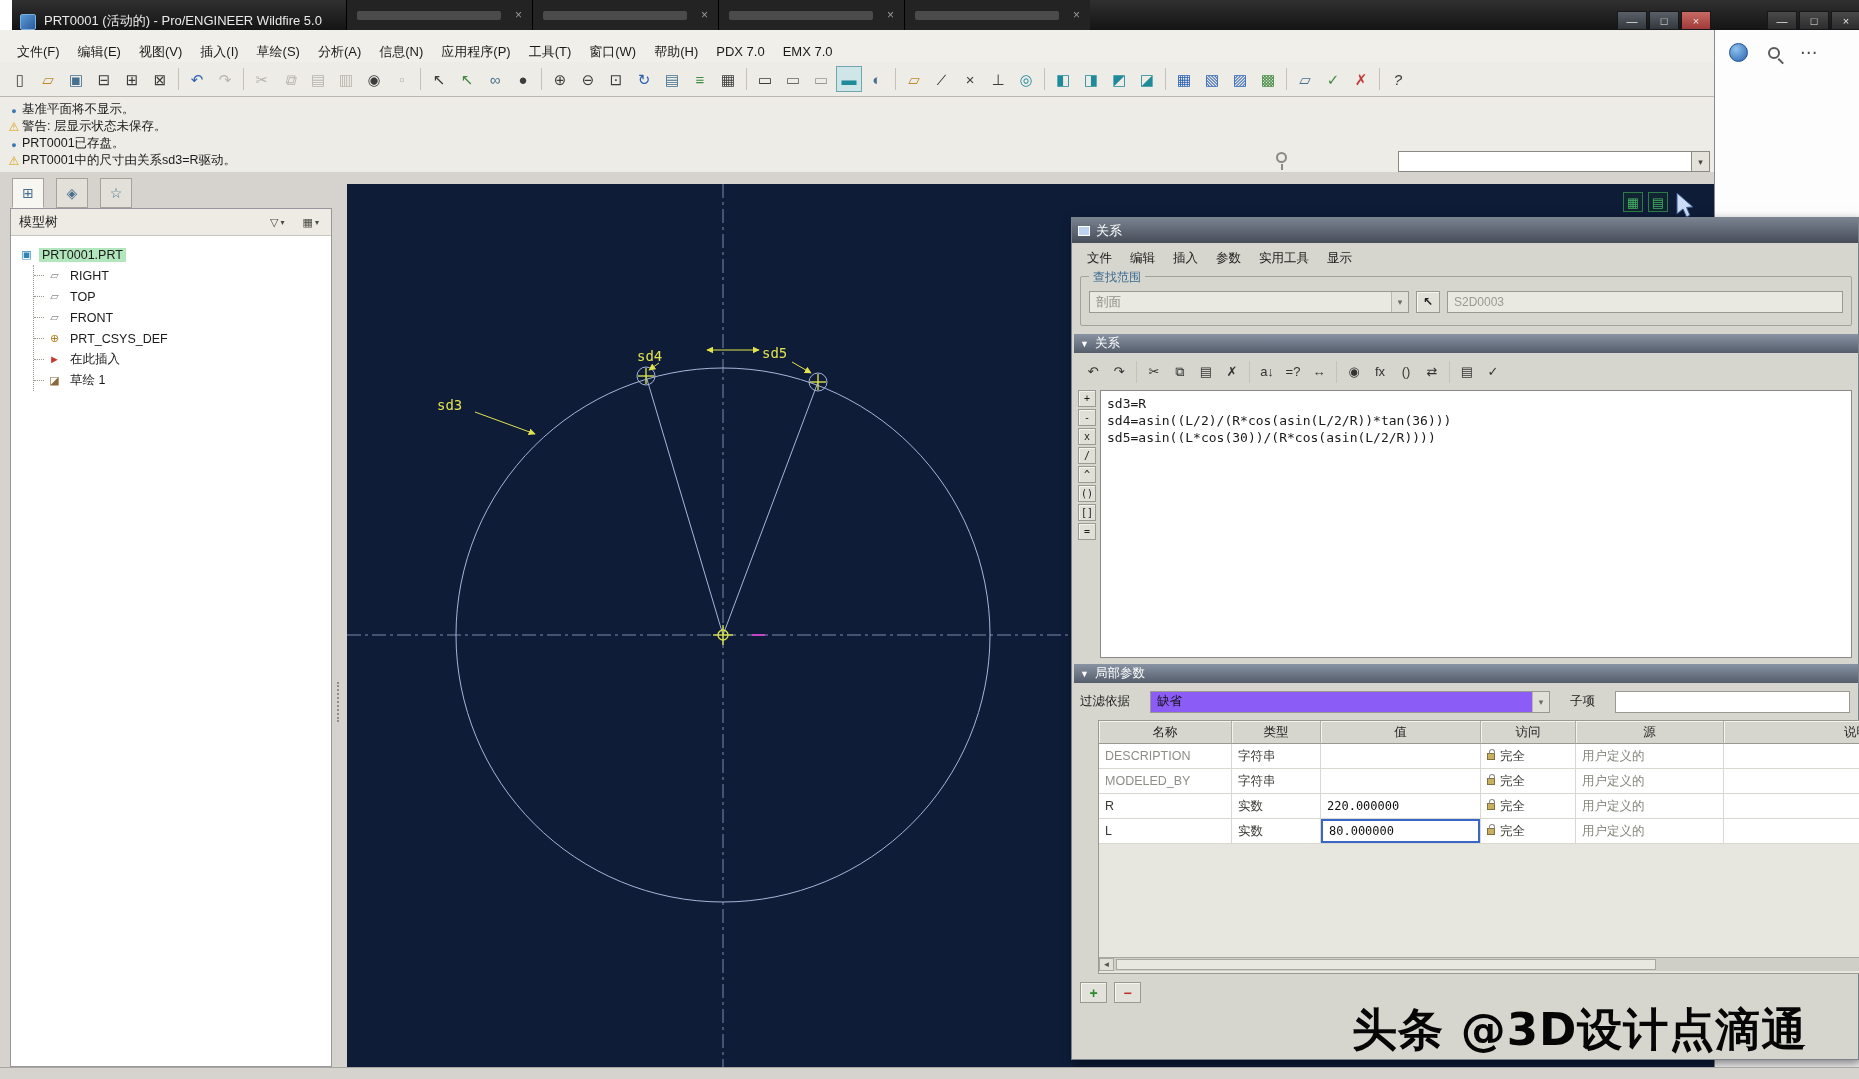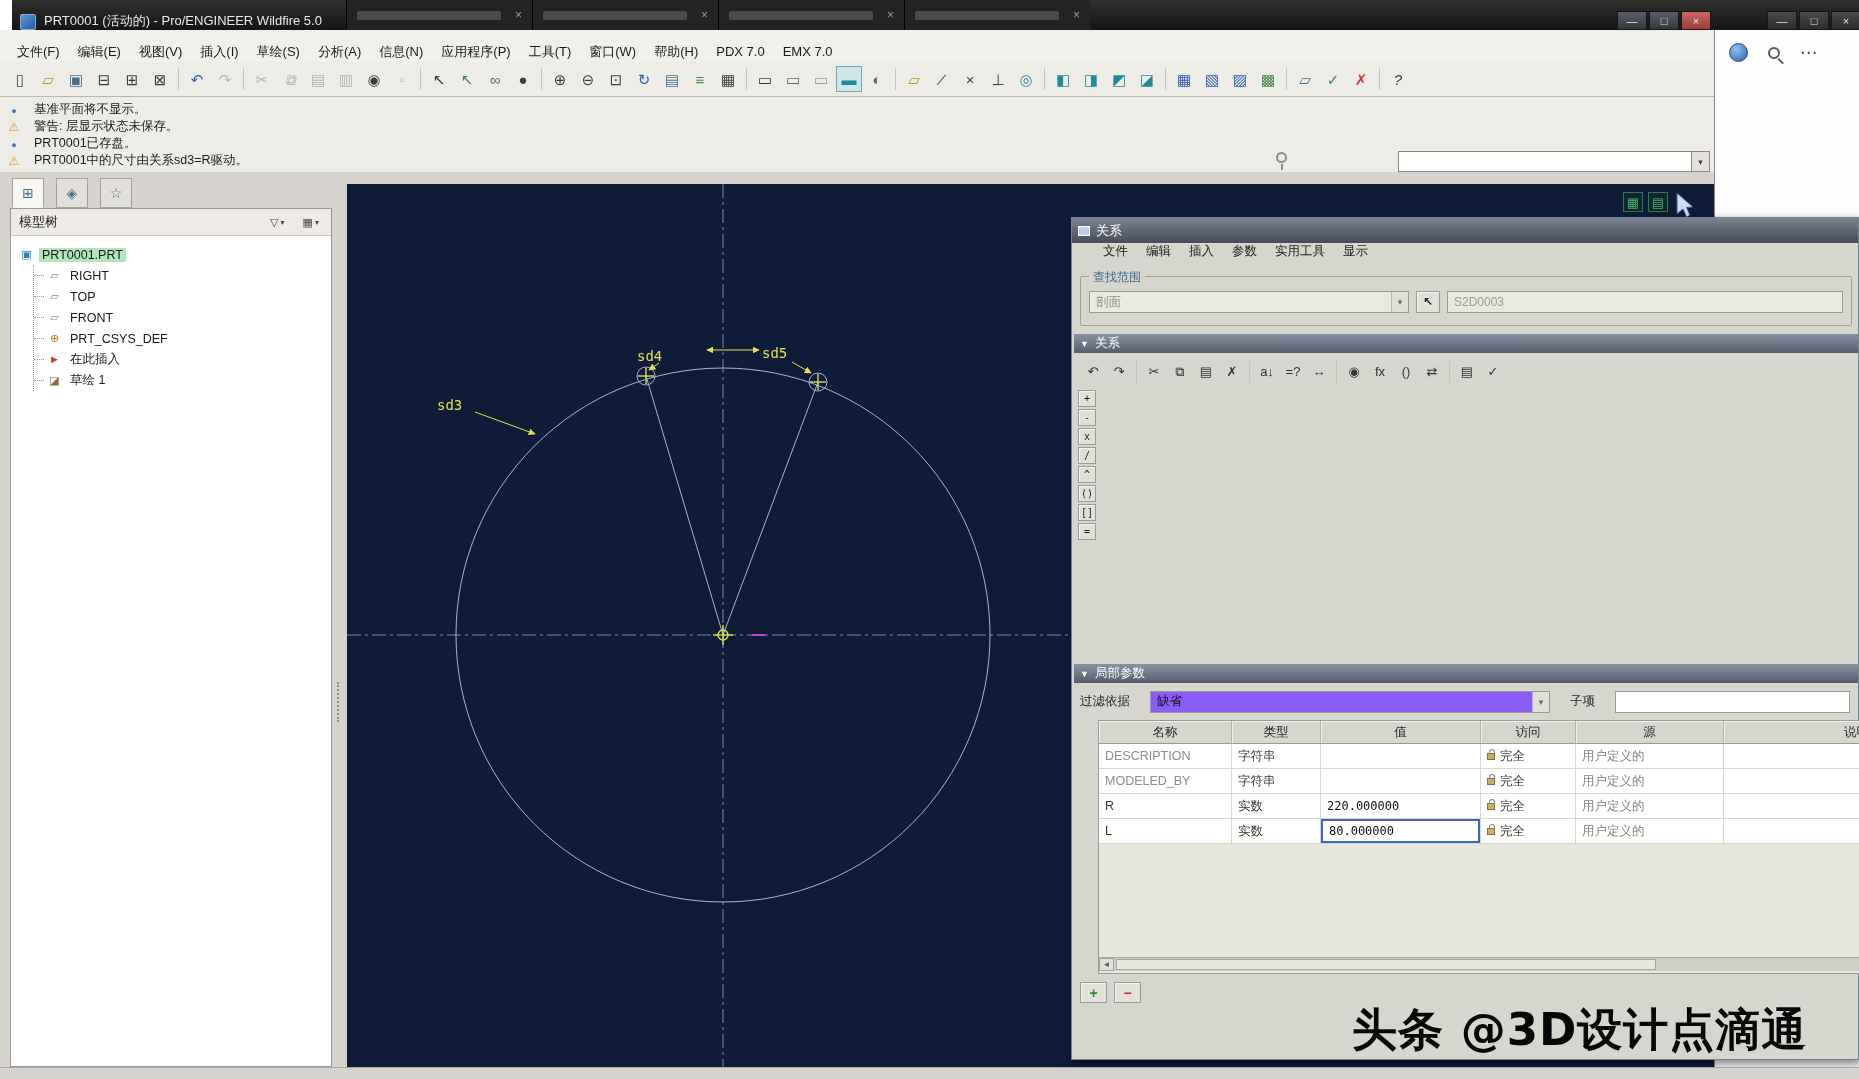--- a/index.html
+++ b/index.html
@@ -29,21 +29,21 @@
   .tbtn{width:26px;height:26px;margin:0 1px;display:flex;align-items:center;justify-content:center;font-size:15px;border:1px solid transparent;color:#3c3c3c}
   .tbtn .g{line-height:1}
   .dark{color:#3c3c3c}.mid{color:#6a6a64}.light{color:#9a9a94}.dis{color:#b6b4ac}
   .blue{color:#2a5fb4}.steel{color:#46708e}.green{color:#3f8a3f}.red{color:#c23a3a}
   .teal{color:#1f8a9a}.amber{color:#c08a2a}
   .tbtn.active{background:#cfe6e8;border:1px solid #6fa7b0}
   .tbtn.sep,.etbtn.sep{width:0;height:22px;border:none;border-left:1px solid #c4c2ba;margin:0 4px;pointer-events:none}
 
   
   #messages{position:absolute;left:0;top:97px;width:1714px;height:75px;background:#eeece6;padding:4px 0 0 7px;font-size:12.5px}
-  .msg-line{height:17px;display:flex;align-items:center;gap:13px;white-space:nowrap}
+  .msg-line{height:17px;display:flex;align-items:center;gap:1px;white-space:nowrap}
   .mi{width:14px;text-align:center}
   .mi.dot::before{content:"●";color:#3a7ab0;font-size:9px}
   .mi.warn::before{content:"⚠";color:#d89a00;font-size:12px}
   #msg-lamp{position:absolute;left:1276px;top:152px;width:11px;height:11px;border:2px solid #8a8a84;border-radius:50%}
   #msg-lamp::after{content:"";position:absolute;left:3px;top:10px;width:2px;height:6px;background:#8a8a84}
   #msg-combo{position:absolute;left:1398px;top:151px;width:312px;height:21px;background:#fff;border:1px solid #8a8a84;display:flex}
   #msg-combo input{flex:1;border:none;outline:none;font-size:12px;padding:0 5px;background:transparent}
   #msg-combo .arr{width:18px;background:#e4e2da;border-left:1px solid #8a8a84;display:flex;align-items:center;justify-content:center;font-size:9px;color:#444}
 
   
@@ -84,21 +84,21 @@
   .rp-icons{display:flex;align-items:center;gap:20px;padding:13px 0 0 14px}
   .globe{width:19px;height:19px;border-radius:50%;background:radial-gradient(circle at 35% 30%,#8ec2ee,#2a64b0);border:1px solid #1f4f8e}
   .mag2{position:relative;width:12px;height:12px;border:2px solid #5a5a5a;border-radius:50%}
   .mag2::after{content:"";position:absolute;left:9px;top:9px;width:7px;height:2px;background:#5a5a5a;transform:rotate(45deg);transform-origin:0 0}
   .more{font-size:17px;color:#444;line-height:1}
 
   
   #dlg{position:absolute;left:1071px;top:217px;width:788px;height:843px;background:#d6d6ce;border:1px solid #7a828e;box-shadow:3px 4px 10px rgba(0,0,0,.5);z-index:20;font-size:12.5px}
   .dlg-title{height:25px;background:linear-gradient(#79828f,#464d59);display:flex;align-items:center;gap:6px;padding:0 6px;color:#fff;font-size:13px}
   .dlg-title-icon{width:12px;height:10px;background:#bcd2ee;border:1px solid #fff}
-  .dlg-menu{height:24px;display:flex;align-items:flex-start;padding-left:22px}
+  .dlg-menu{height:24px;display:flex;align-items:flex-end;padding-left:6px}
   .dlg-menu-item{padding:0 9px;font-size:12.5px}
   .groupbox{position:absolute;left:8px;top:58px;width:772px;height:50px;border:1px solid #a2a29a;border-radius:2px}
   .group-label{position:absolute;top:-8px;left:8px;background:#d6d6ce;padding:0 4px;color:#3a6a92;font-size:12px}
   .gb-row{position:absolute;left:8px;top:14px;right:8px;display:flex;align-items:center}
   .combo{height:22px;border:1px solid #9a9a92;display:flex;align-items:center;padding-left:6px;background:#e9e9e2;color:#8e8e86}
   .combo .arr{margin-left:auto;width:17px;height:100%;border-left:1px solid #b8b8b0;display:flex;align-items:center;justify-content:center;font-size:9px;color:#6a6a62;background:#e0e0d8}
   .combo.en{background:#8b5cf6;color:#111}
   #fs-combo{width:320px}
   .sel-btn{width:24px;height:22px;margin:0 7px;background:#e2e2da;border:1px solid #9a9a92;box-shadow:inset 1px 1px 0 #f6f6f0;display:flex;align-items:center;justify-content:center;font-size:12px;font-weight:bold}
   .gfield{flex:1;height:22px;background:#e9e9e2;border:1px solid #9a9a92;color:#9a9a92;padding:0 6px;font-size:12px;outline:none}
@@ -627,20 +627,25 @@
     <span class="gbtn">+</span>
       <span class="gbtn">-</span>
       <span class="gbtn">x</span>
       <span class="gbtn">/</span>
       <span class="gbtn">^</span>
       <span class="gbtn">()</span>
       <span class="gbtn">[]</span>
       <span class="gbtn">=</span>
   </div>
 
+  <div id="code">
+    <div class="code-line">sd3=R</div>
+      <div class="code-line">sd4=asin((L/2)/(R*cos(asin(L/2/R))*tan(36)))</div>
+      <div class="code-line">sd5=asin((L*cos(30))/(R*cos(asin(L/2/R))))</div>
+  </div>
 
   <div class="sec-hdr" id="sec-par">
     <span class="tri">▼</span>
     <span>局部参数</span>
   </div>
 
   <div id="filter-row">
     <span>过滤依据</span>
     <div class="combo en" id="flt-combo">
       <span>缺省</span>

